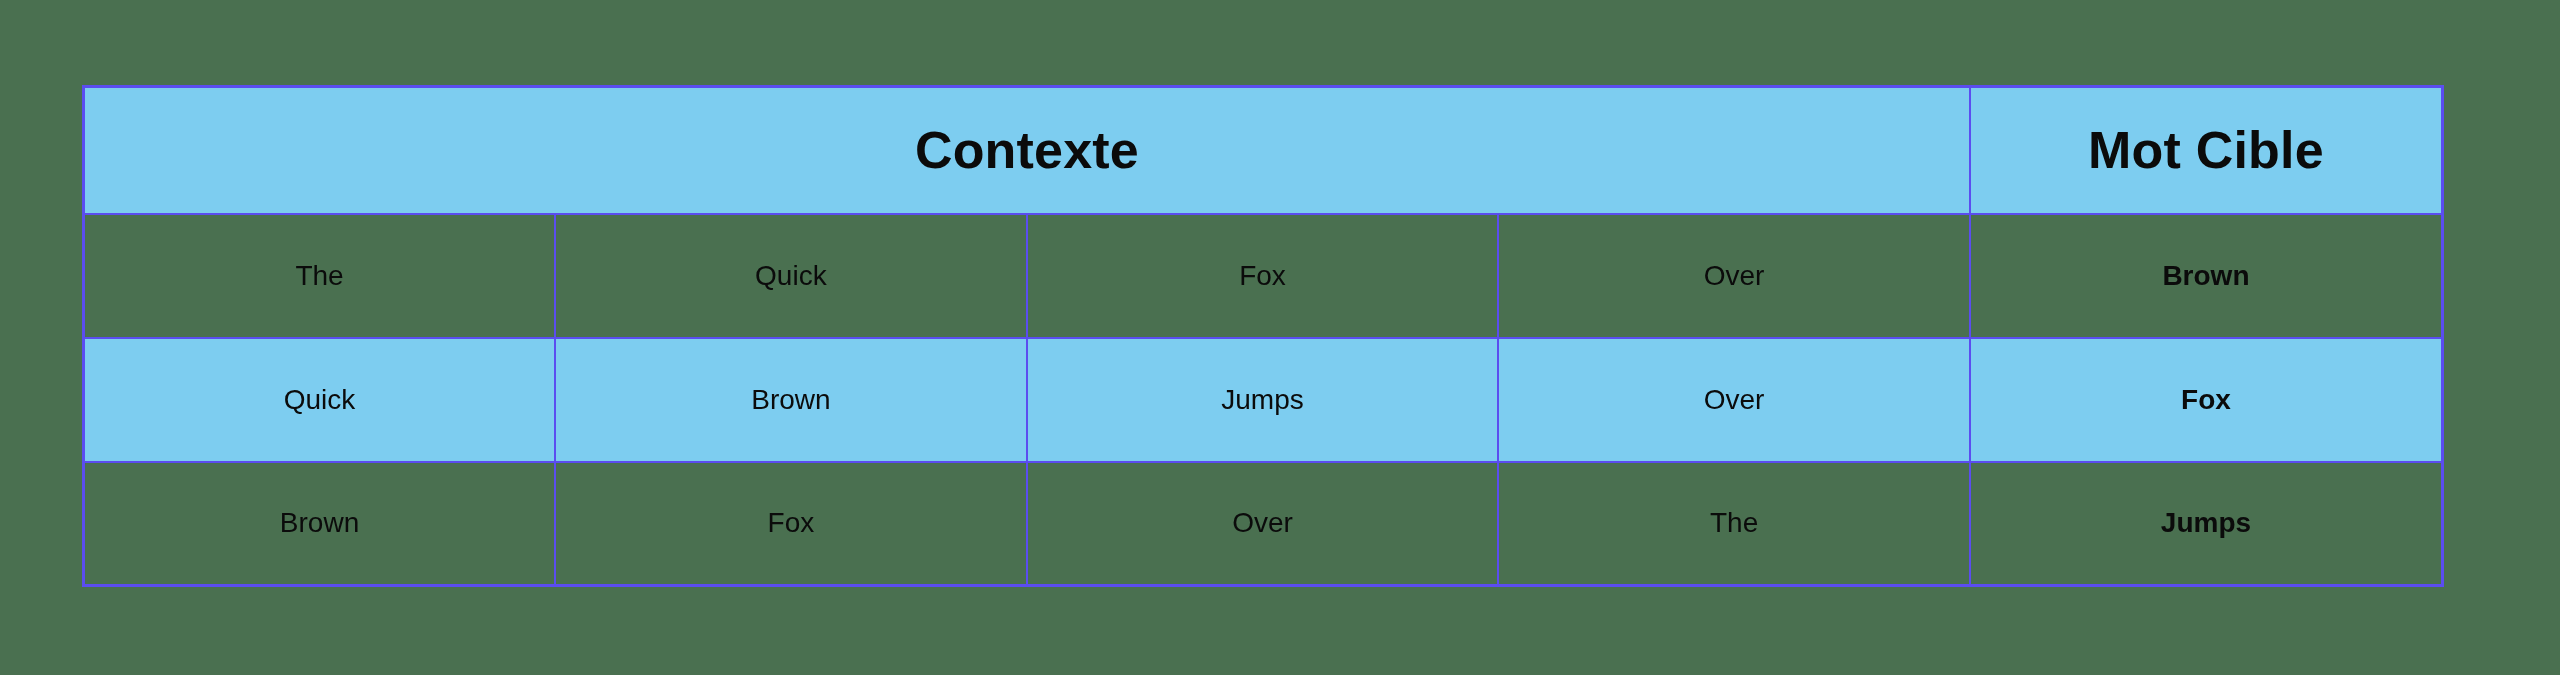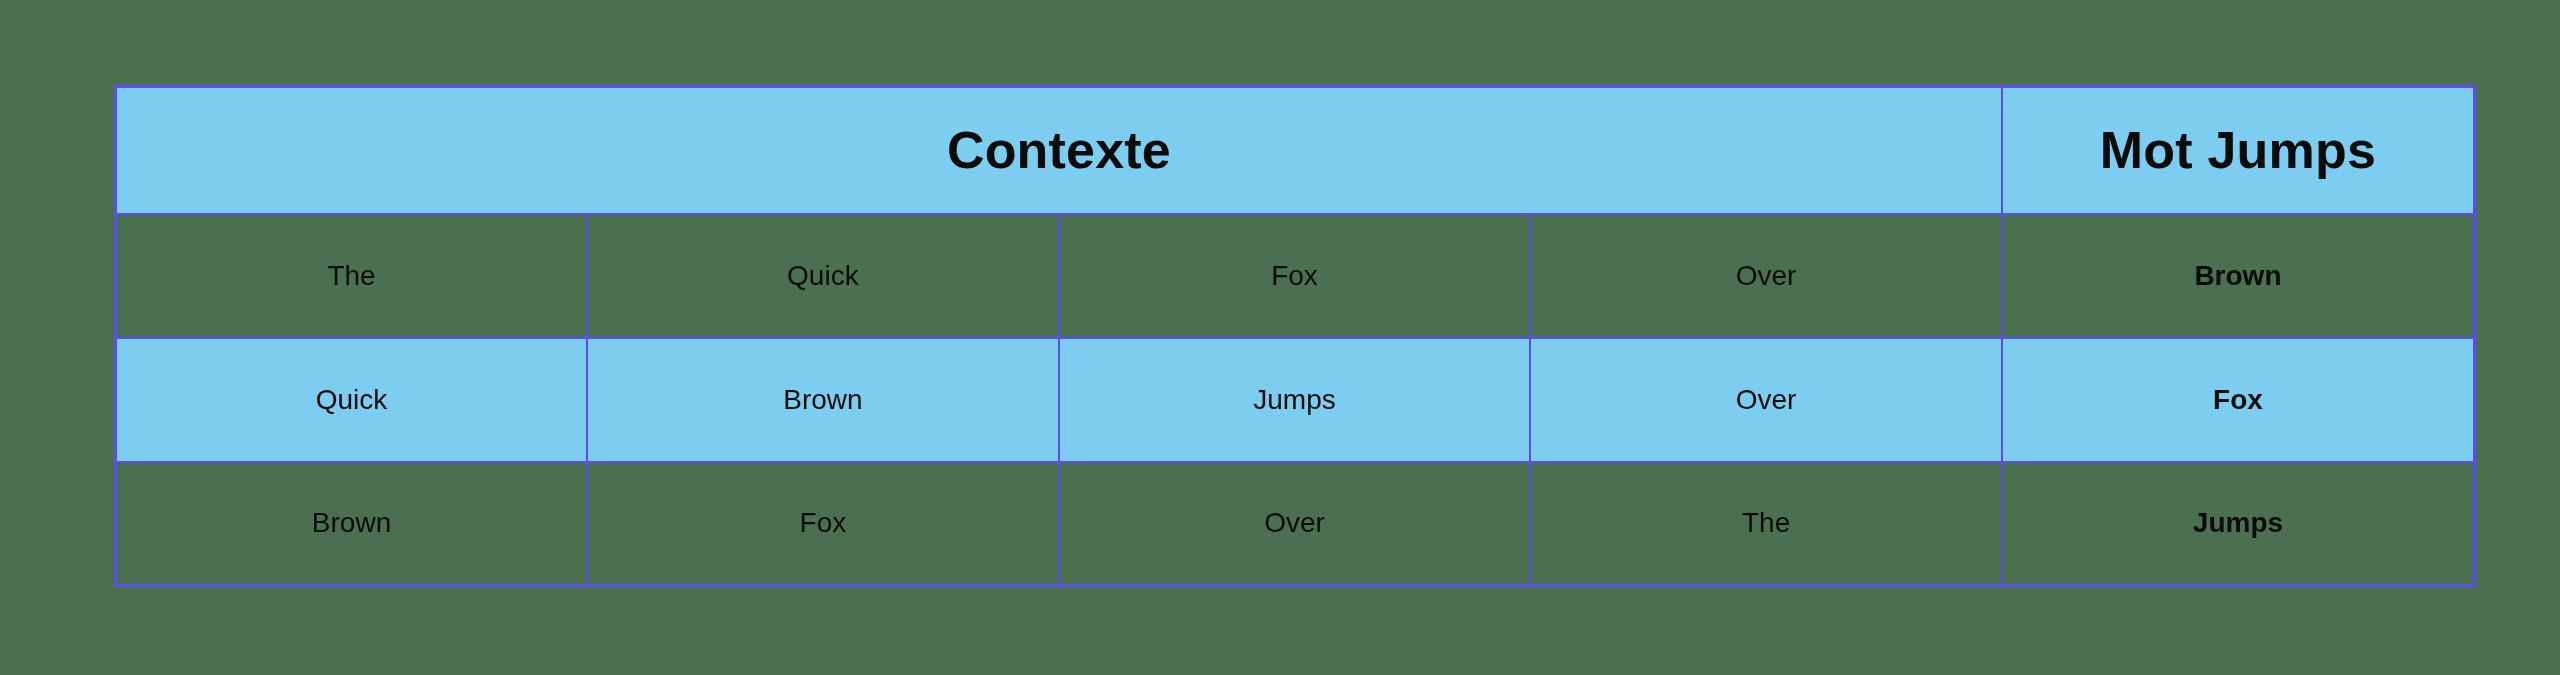--- a/index.html
+++ b/index.html
@@ -19,21 +19,21 @@
   #stage {
     position: relative;
     width: 2560px;
     height: 675px;
     background: #4a7050;
   }
 
   
   .table-wrap {
     position: absolute;
-    left: 114px;
+    left: 82px;
     top: 85px;
     width: 2362px;
     height: 502px;
   }
 
   table.ctx-table {
     width: 100%;
     height: 100%;
     border-collapse: collapse;
     table-layout: fixed;
@@ -90,21 +90,21 @@
         <col class="ctx-col">
         <col class="ctx-col">
         <col class="ctx-col">
         <col class="ctx-col">
         <col class="target-col">
       </colgroup>
 
       <thead>
         <tr>
           <th colspan="4">Contexte</th>
-          <th>Mot Jumps</th>
+          <th>Mot Cible</th>
         </tr>
       </thead>
 
       <tbody>
 
         <tr>
           <td>The</td>
           <td>Quick</td>
           <td>Fox</td>
           <td>Over</td>

